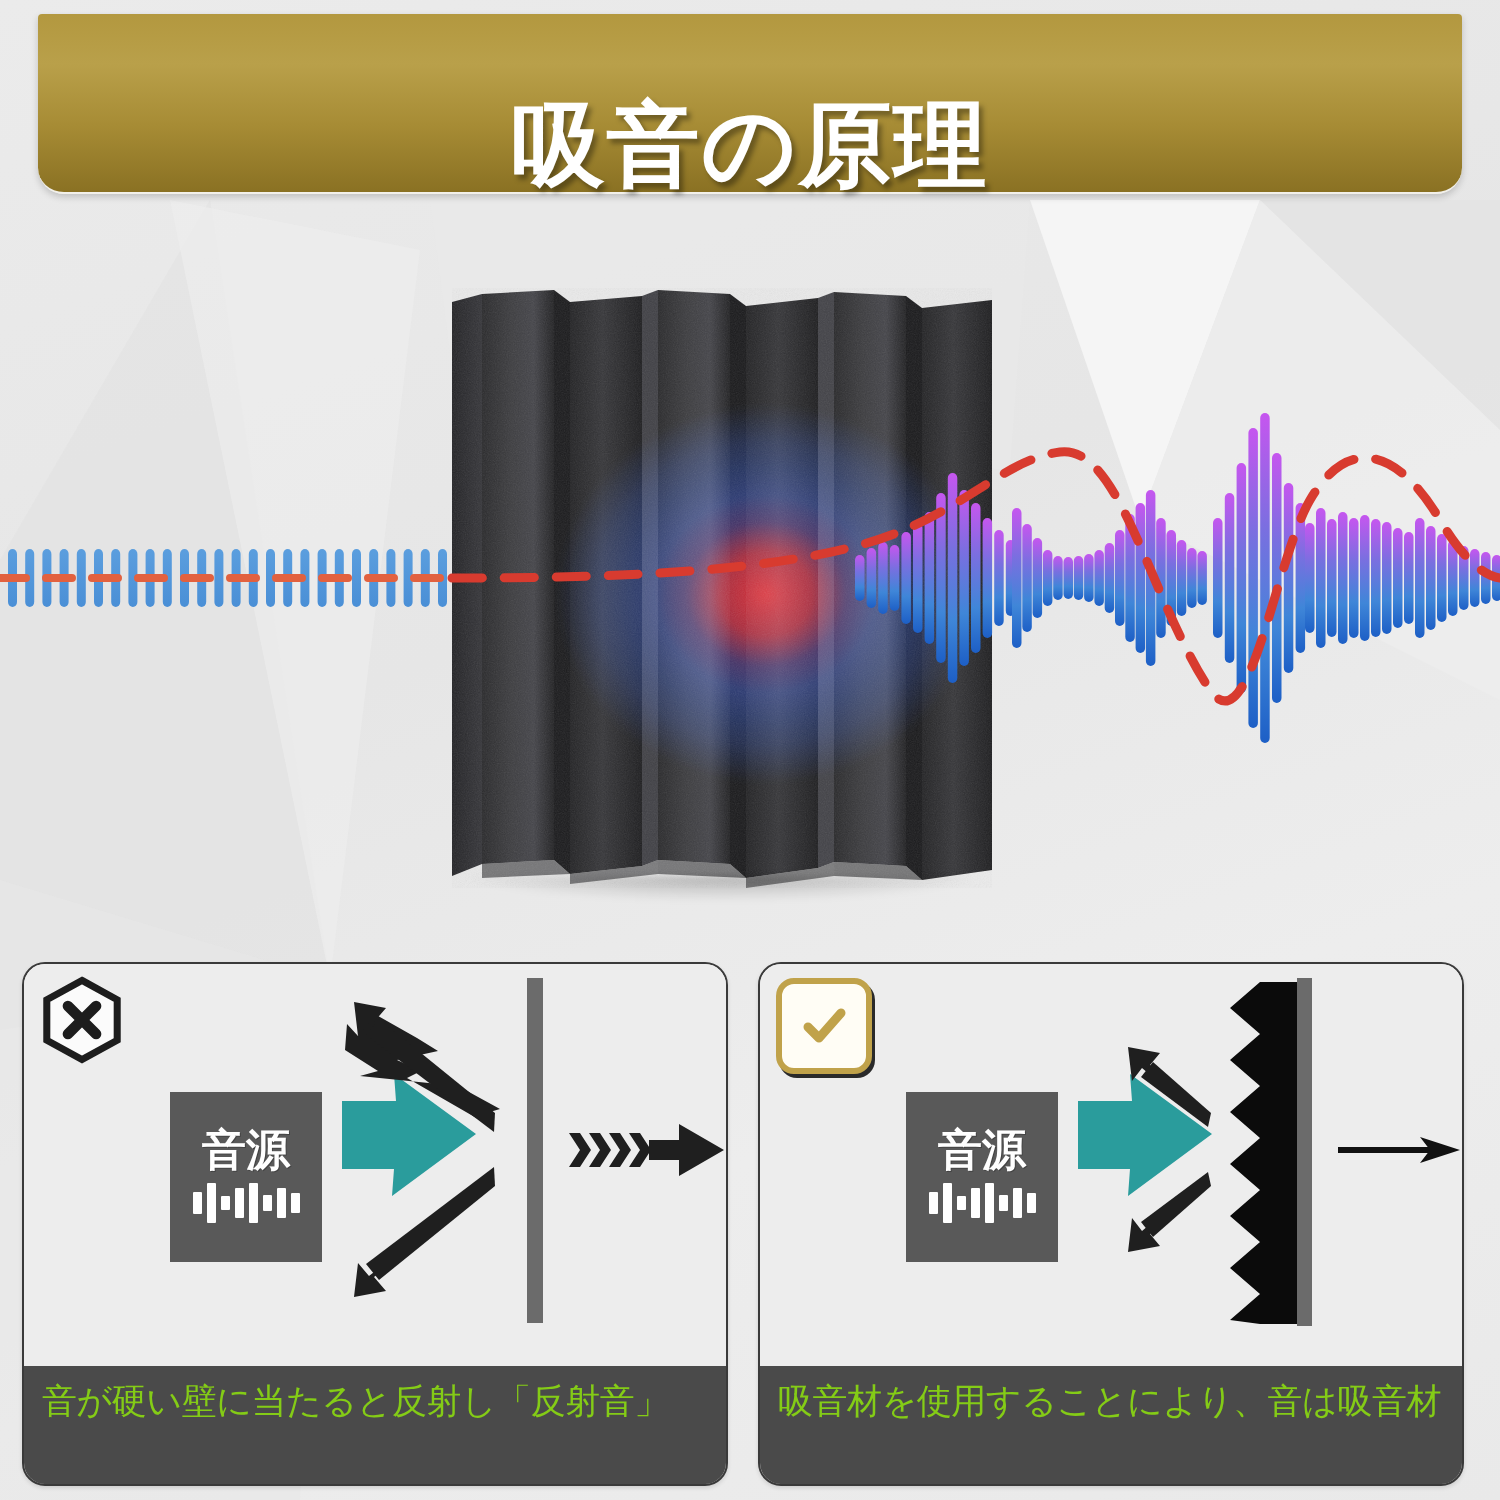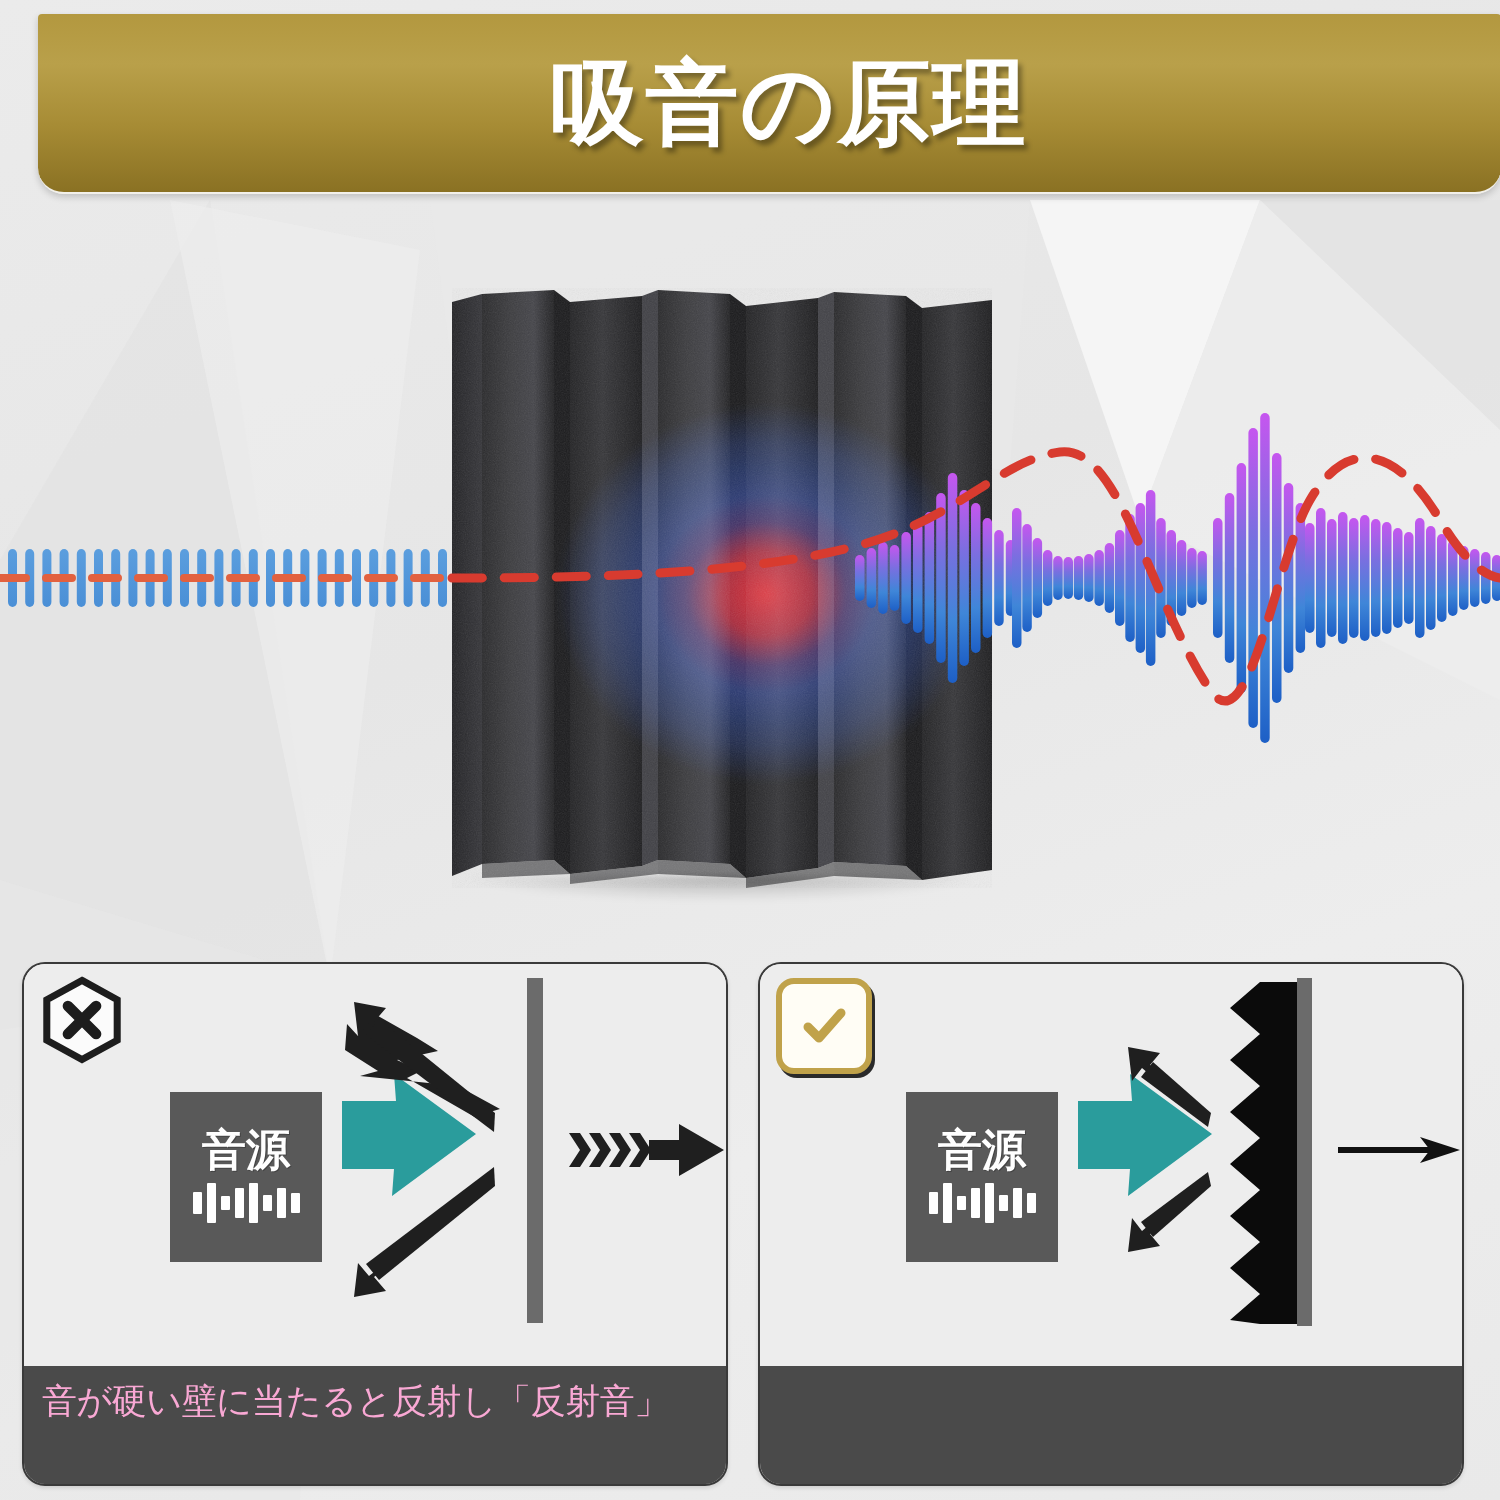--- a/index.html
+++ b/index.html
@@ -16,21 +16,21 @@
   .bg-base{position:absolute;inset:0;background:linear-gradient(160deg,#ebebeb 0%,#e6e6e6 40%,#ededed 70%,#e9e9e9 100%);}
   .facet{position:absolute;}
 
   
   .banner{
     position:absolute;left:38px;top:14px;width:1424px;height:178px;
     border-radius:4px 4px 26px 26px;
     background:linear-gradient(180deg,#b3983f 0%,#b9a04a 28%,#a78c35 62%,#8a7123 100%);
     box-shadow:0 3px 7px rgba(0,0,0,.18);
     border-bottom:2px solid #f2f0ea;
-    display:flex;align-items:center;justify-content:center;padding-left:39px;
+    display:flex;align-items:flex-end;justify-content:center;
   }
   .banner-title{
     color:#ffffff;
     font-size:93px;font-weight:bold;letter-spacing:2px;
     text-shadow:4px 5px 5px rgba(0,0,0,.35);
     font-family:"DejaVu Sans","Liberation Sans",sans-serif;
     line-height:1;
     white-space:nowrap;
   }
 
@@ -61,21 +61,21 @@
     border:2px solid #3a3a3a;border-radius:23px;
     background:#ededed;overflow:hidden;
     box-shadow:0 2px 4px rgba(0,0,0,.12);
   }
   .card.left{left:22px;}
   .card.right{left:758px;}
   .card-body{position:absolute;left:0;right:0;top:0;height:400px;background:#ededed;}
   .card-foot{
     position:absolute;left:0;right:0;bottom:0;height:118px;
     background:#4a4a4a;
-    color:#f9a8d4;
+    color:#84cc16;
     padding:13px 16px 0 18px;
     box-sizing:border-box;
     font-size:35px;line-height:1.28;font-weight:400;
     font-family:"DejaVu Sans","Liberation Sans",sans-serif;
     letter-spacing:-.5px;
   }
 
   
   .hex-badge{position:absolute;left:14px;top:12px;width:88px;height:88px;}
   .chk-badge{
@@ -388,16 +388,17 @@
 
         <rect class="wall" x="537" y="14" width="15" height="348" fill="#6b6b6b"></rect>
 
         <g>
           <line x1="578" y1="186" x2="672" y2="186" stroke="#111" stroke-width="6"></line>
           <polygon points="660,173 700,186 660,199 670,186" fill="#111"></polygon>
         </g>
       </svg>
     </div>
     <div class="card-foot">
+      <div>吸音材を使用することにより、音は吸音材</div>
     </div>
   </div>
 
 </div>
 
 </body></html>

